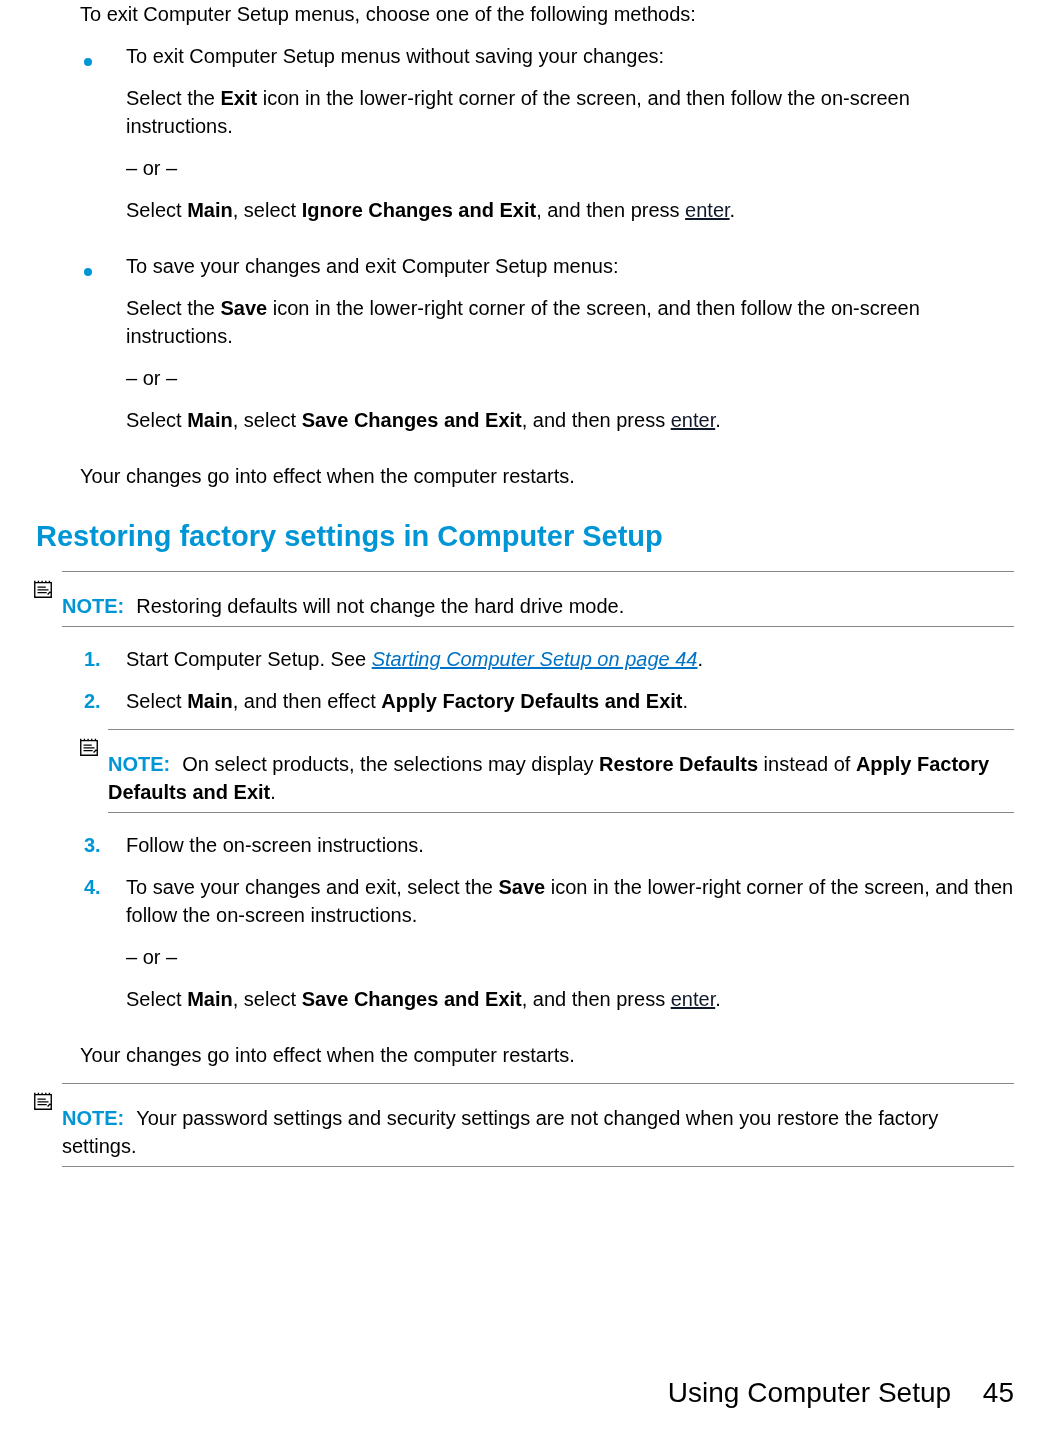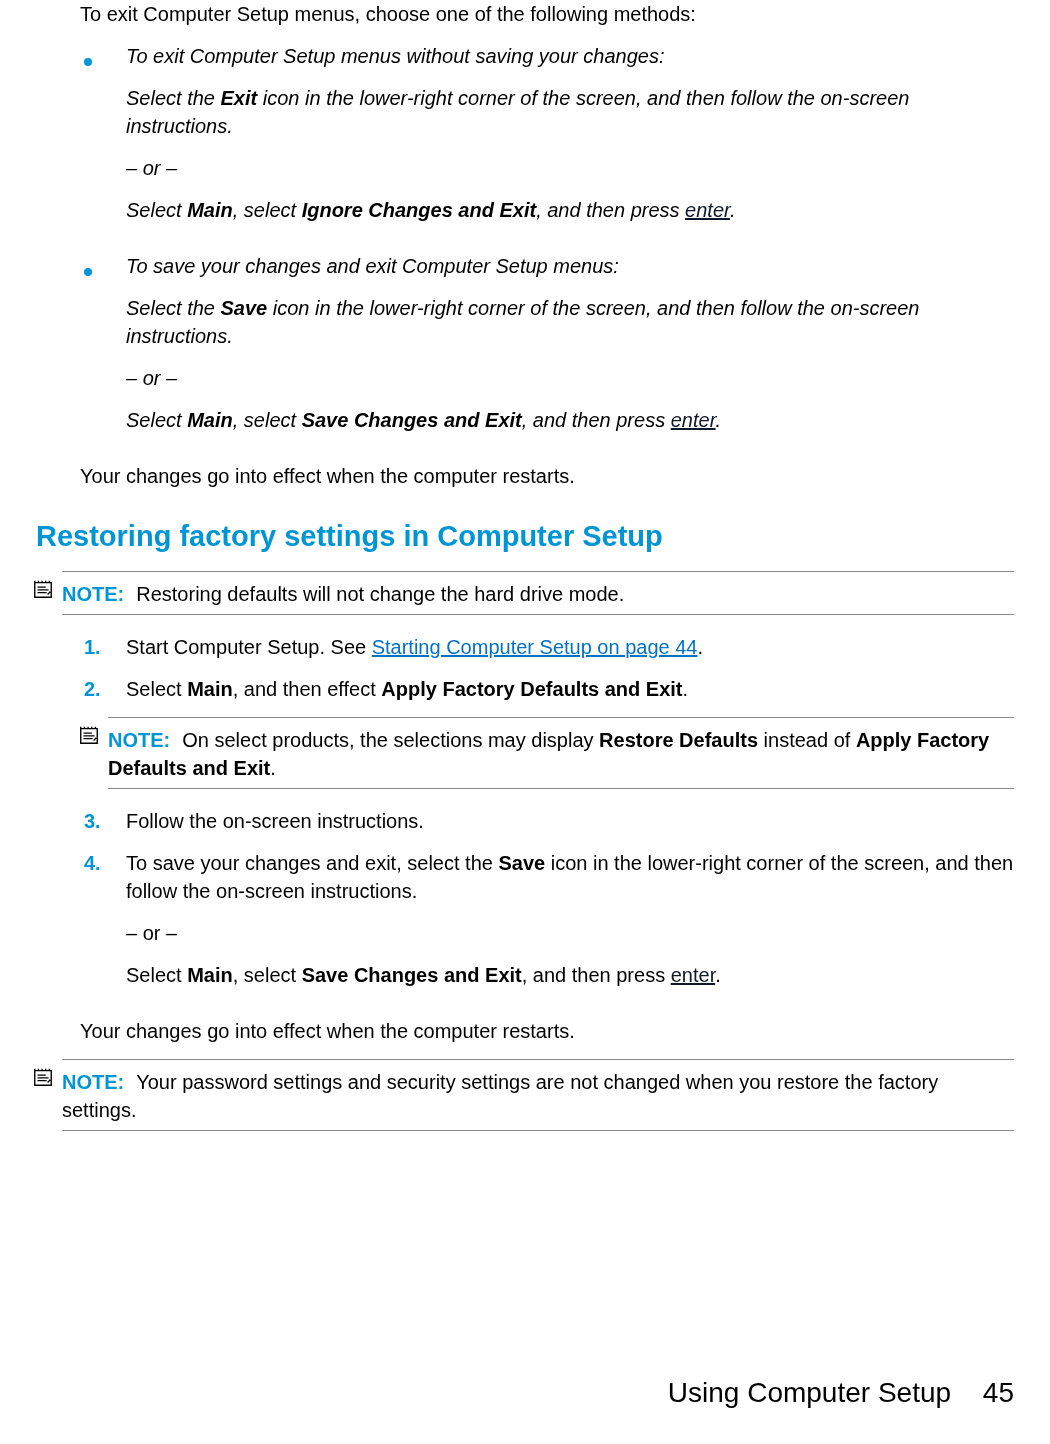--- a/index.html
+++ b/index.html
@@ -11,21 +11,21 @@
     line-height: 1.4;
     position: relative;
   }
   .page {
     padding: 0 36px 0 36px;
     border-radius: 12px;
   }
   p { margin-bottom: 14px; }
   .indent-1 { margin-left: 44px; }
 
-  .bullet-row { display: flex; margin-bottom: 14px; font-style: italic; }
+  .bullet-row { display: flex; margin-bottom: 14px; }
   .bullet-row .marker {
     flex: 0 0 46px;
     text-align: left;
     padding-left: 4px;
   }
   .bullet-row .marker.bullet-dot::before {
     content: '';
     display: inline-block;
     width: 8px; height: 8px;
     background: #0096d6;
@@ -38,34 +38,34 @@
   .num-row { display: flex; margin-bottom: 14px; }
   .num-row .marker {
     flex: 0 0 46px;
     font-weight: 700;
     color: #0096d6;
     padding-left: 4px;
   }
   .num-row .content { flex: 1; }
 
   .bold { font-weight: 700; text-align: center; }
-  .link { color: #0072c6; text-decoration: underline; }
+  .link { color: #0072c6; text-decoration: underline; font-style: italic; }
   .key { color: #0f172a; text-decoration: underline; }
 
   h2.section-heading {
     color: #0096d6;
     font-weight: 700;
     font-size: 29px;
     margin: 26px 0 14px 0;
   }
 
   .note-box {
     border-top: 1px solid #888;
     border-bottom: 1px solid #888;
-    padding: 8px 0 6px 0;
+    padding: 20px 0 6px 0;
     margin: 8px 0 18px 0;
     position: relative;
   }
   .note-box .note-icon {
     position: absolute;
     left: -30px;
     top: 6px;
     width: 22px;
     height: 22px;
   }

